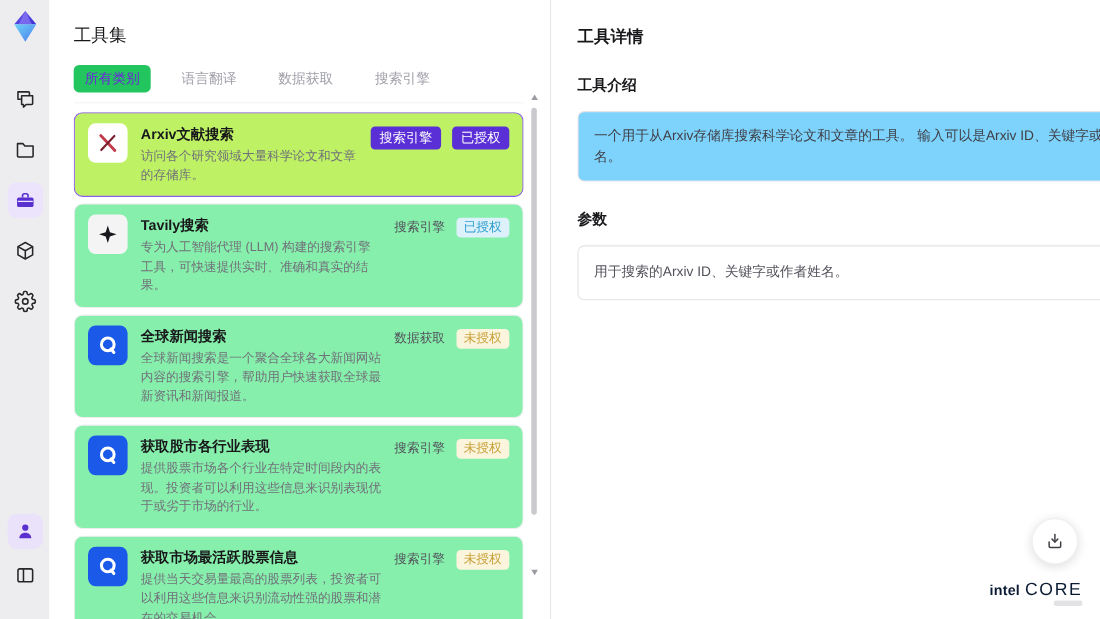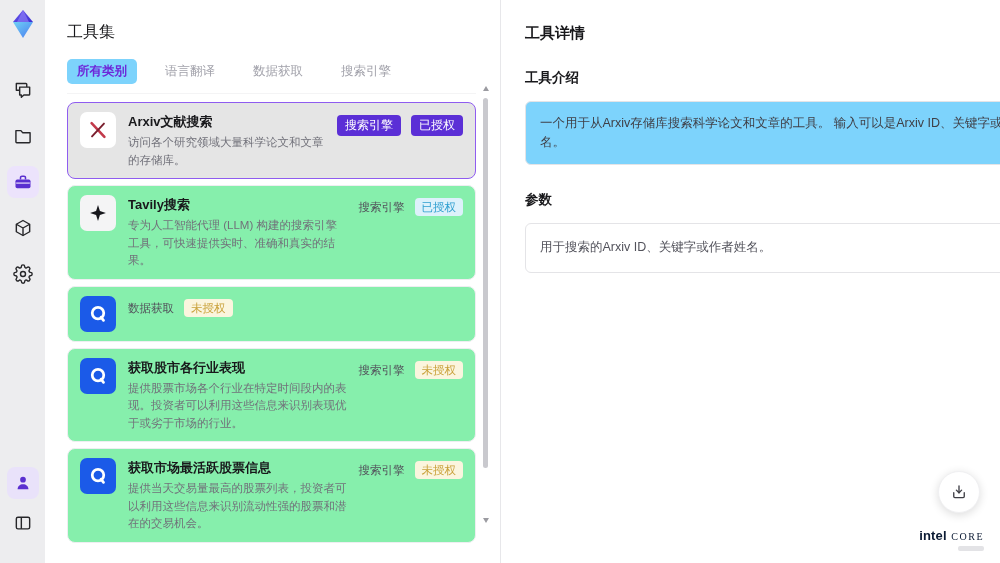--- a/index.html
+++ b/index.html
@@ -36,33 +36,33 @@
   }
   .list-title { font-size: 16px; font-weight: 400; margin: 6px 0 16px; }
   .tabs {
     display: flex; align-items: center; gap: 18px;
     padding-bottom: 9px; border-bottom: 1px solid #f4f4f5; margin-bottom: 8px;
   }
   .tab {
     font-size: 12.5px; color: #a1a1aa; cursor: pointer;
     padding: 4px 10px; border-radius: 5px; white-space: nowrap;
   }
-  .tab.active { color: #6d28d9; background: #7dd3fc; font-weight: 700; }
+  .tab.active { color: #6d28d9; background: #22c55e; font-weight: 400; }
 
   .tool-list {
     height: 472px; overflow: hidden;
     display: flex; flex-direction: column; gap: 6px;
   }
   .tool-card {
     display: flex; gap: 12px; padding: 9px 12px;
     border: 1px solid #eeeef1; border-radius: 8px; background: #86efac;
     cursor: pointer; flex-shrink: 0;
   }
   .tool-card.selected {
-    background: #e5e5e5; border: 1.4px solid #8f5cf0;
+    background: #bef264; border: 1.4px solid #8f5cf0;
   }
   .tool-icon {
     width: 36px; height: 36px; border-radius: 7px; background: #f4f4f5;
     display: flex; align-items: center; justify-content: center; flex-shrink: 0;
   }
   .tool-card.selected .tool-icon { background: #ffffff; }
   .tool-icon.quark-bg { background: #1b5ae8; }
   .tool-main { flex: 1; min-width: 0; }
   .tool-name { font-size: 13px; font-weight: 700; line-height: 20px; color: #18181b; }
   .tool-desc { font-size: 11.5px; color: #71717a; line-height: 17.5px; margin-top: 2px; }
@@ -127,21 +127,21 @@
     background: #ffffff; border: 1px solid #f0f0f2;
     box-shadow: 0 2px 10px rgba(0,0,0,0.14);
     display: flex; align-items: center; justify-content: center; cursor: pointer;
   }
   .fab svg { width: 18px; height: 18px; }
   .brand {
     position: absolute; right: 16px; bottom: 12px;
     color: #0b1a33; text-align: right; line-height: 13px;
   }
   .brand .b1 { font-size: 13px; font-weight: 700; letter-spacing: 0.2px; }
-  .brand .b2 { font-size: 10px; font-weight: 300; letter-spacing: 1.5px; text-transform: uppercase; font-family: Liberation Serif, serif; }
+  .brand .b2 { font-size: 16px; font-weight: 300; letter-spacing: 1.5px; text-transform: uppercase; }
   .brand-sub {
     width: 26px; height: 5px; background: #e3e3e6; border-radius: 2px;
     margin: 3px 0 0 auto;
   }
 </style>
 </head>
 <body>
 
 <aside class="rail">
   <div class="rail-logo">
@@ -254,20 +254,24 @@
       </div>
     </div>
 
     <div class="tool-card">
       <div class="tool-icon quark-bg">
         <svg viewBox="0 0 24 24" width="22" height="22" fill="none" stroke="#ffffff" stroke-width="3" stroke-linecap="round">
           <circle cx="12" cy="11" r="6.3"></circle>
           <line x1="15.2" y1="15.5" x2="18" y2="19"></line>
         </svg>
       </div>
+      <div class="tool-main">
+        <div class="tool-name">全球新闻搜索</div>
+        <div class="tool-desc">全球新闻搜索是一个聚合全球各大新闻网站内容的搜索引擎，帮助用户快速获取全球最新资讯和新闻报道。</div>
+      </div>
       <div class="tool-meta">
         <span class="cat-text">数据获取</span>
         <span class="badge unauthorized">未授权</span>
       </div>
     </div>
 
     <div class="tool-card">
       <div class="tool-icon quark-bg">
         <svg viewBox="0 0 24 24" width="22" height="22" fill="none" stroke="#ffffff" stroke-width="3" stroke-linecap="round">
           <circle cx="12" cy="11" r="6.3"></circle>

